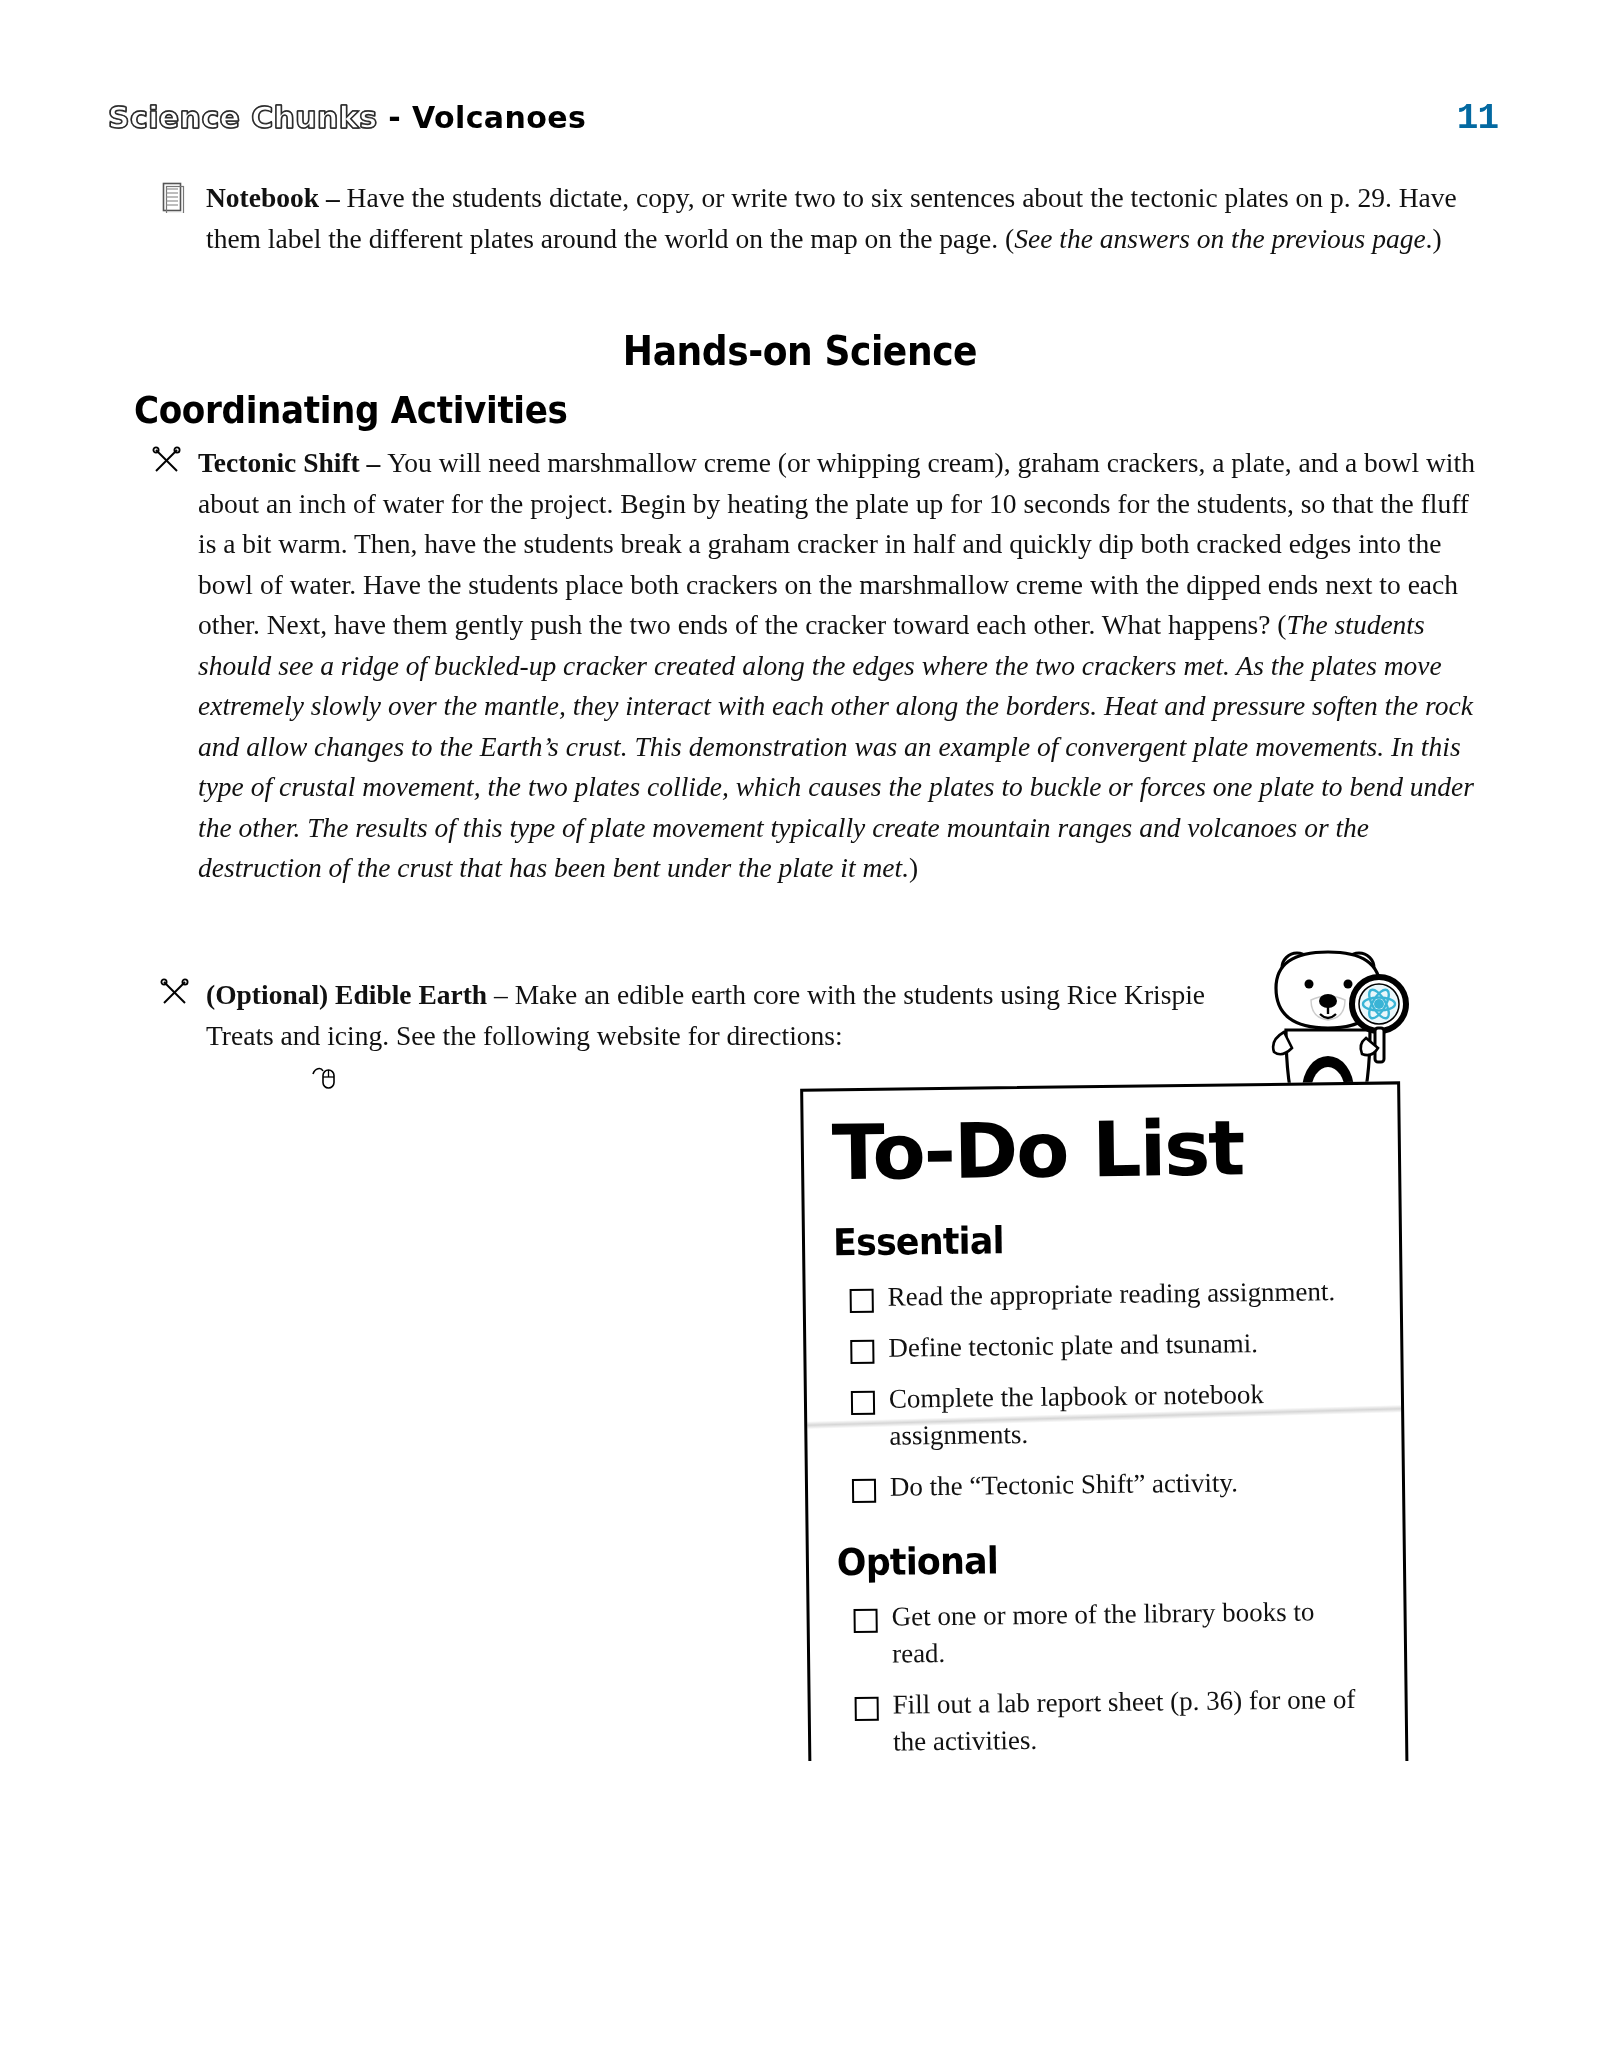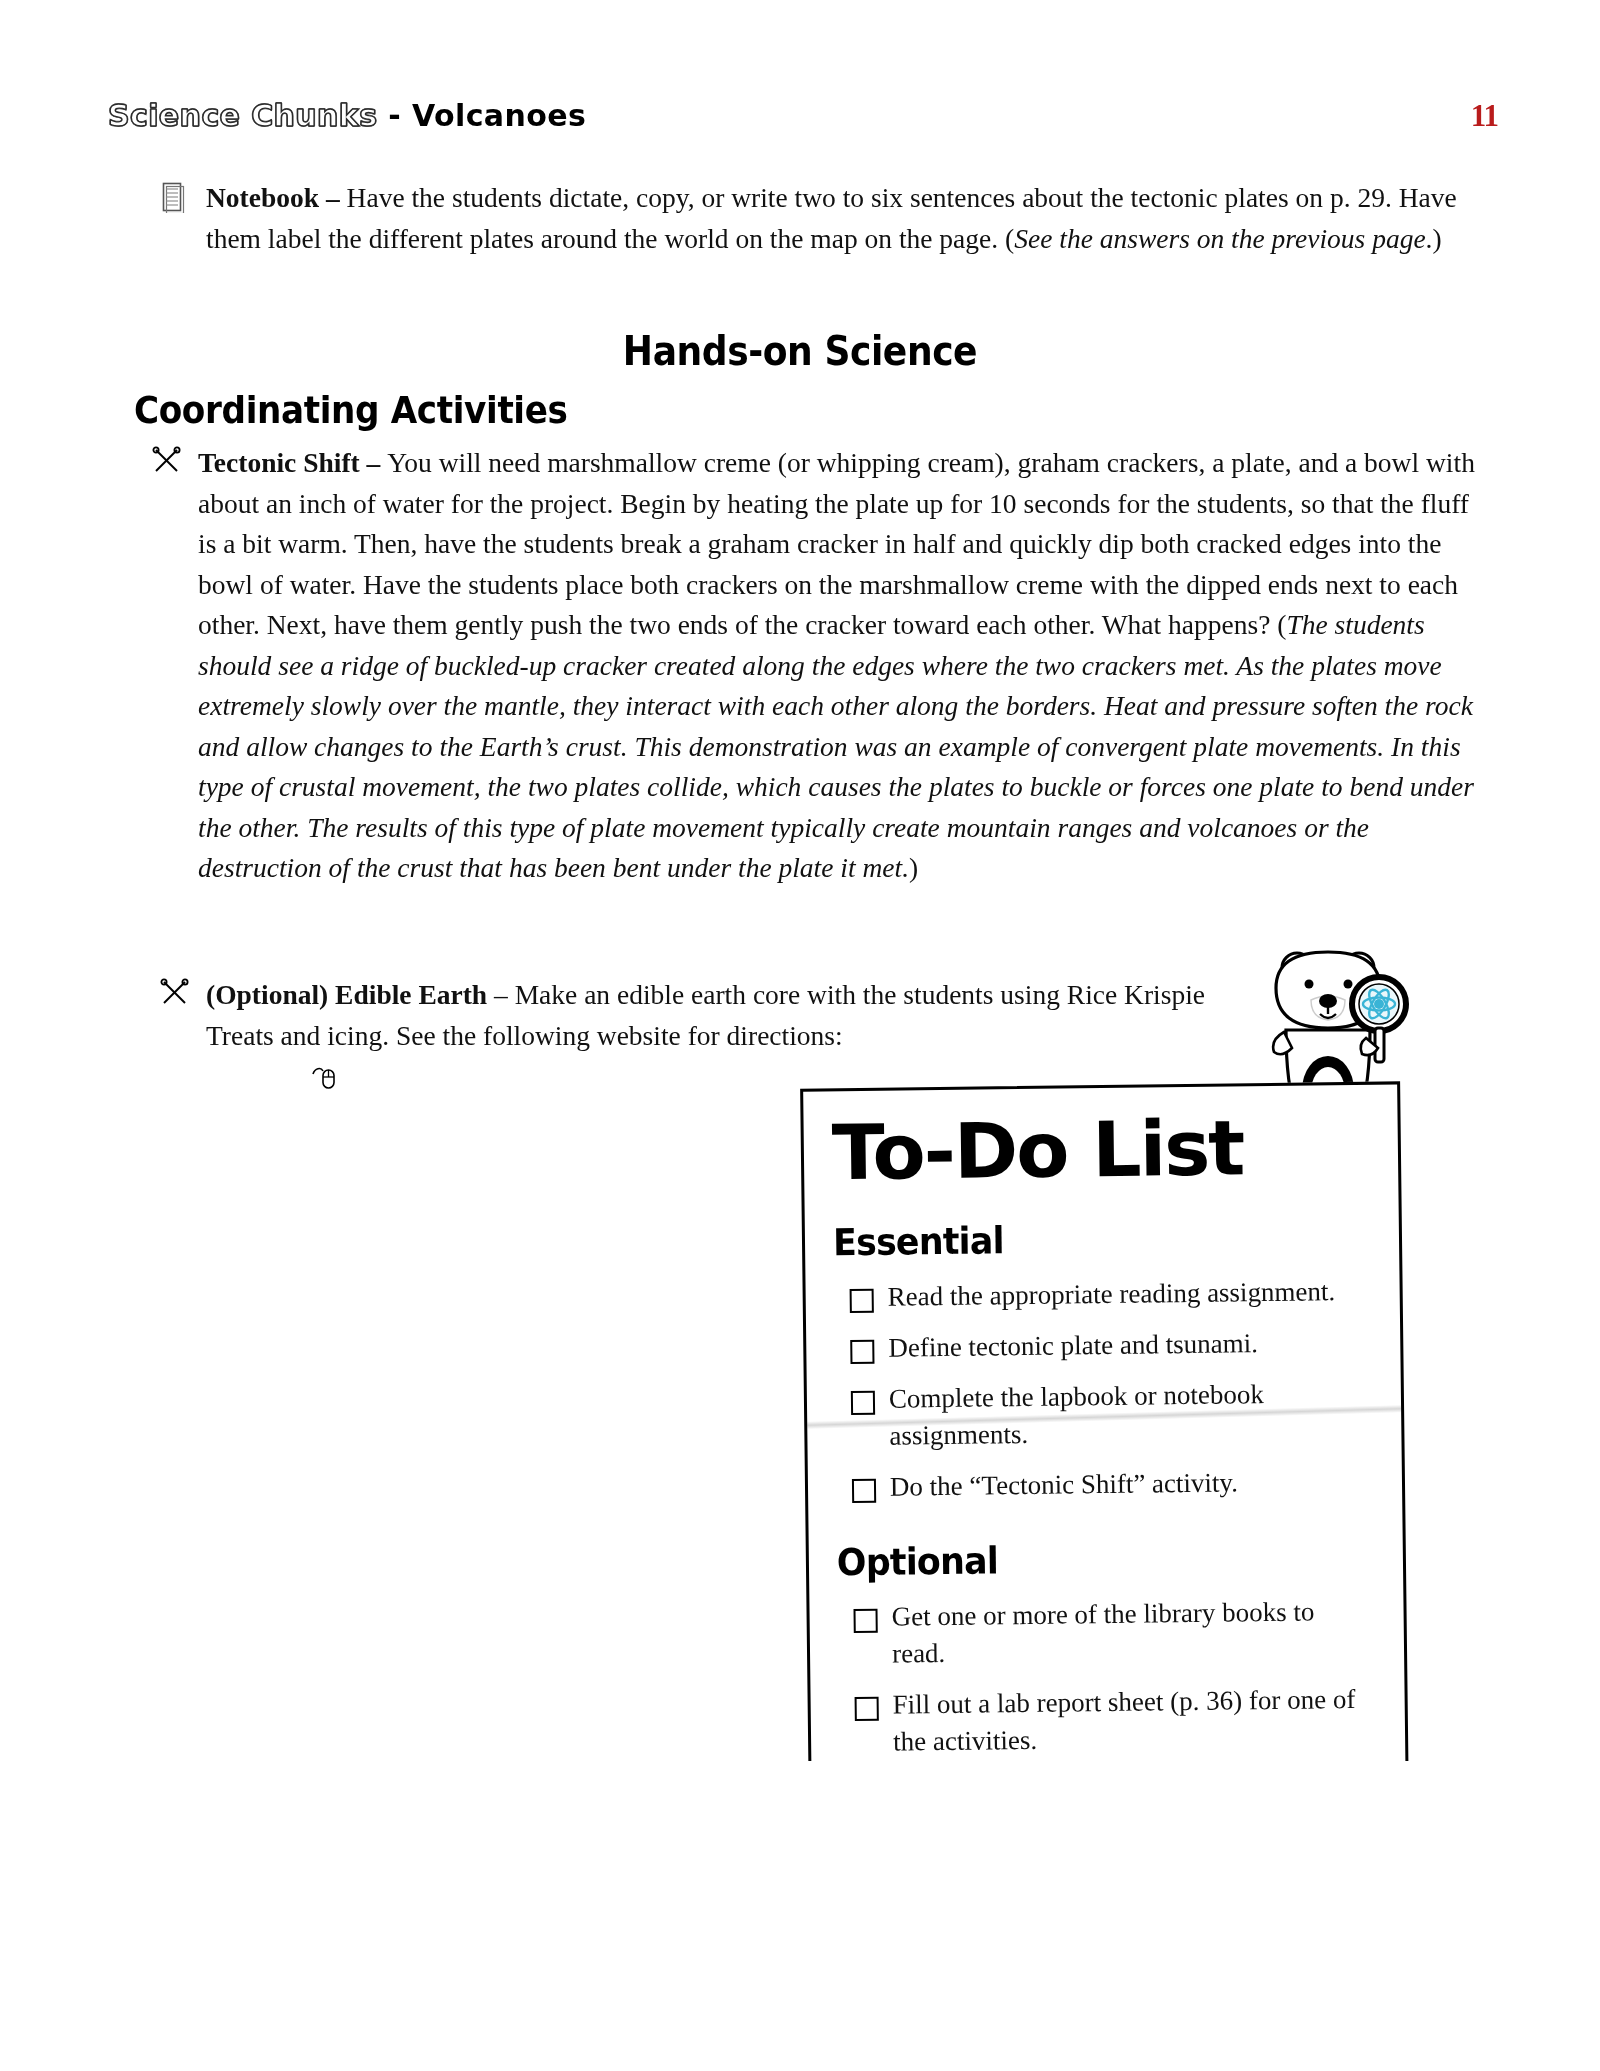--- a/index.html
+++ b/index.html
@@ -45,25 +45,25 @@
     text-shadow:
        1px 0 0 #6a6a6a,
       -1px 0 0 #6a6a6a,
        0 1px 0 #6a6a6a,
        0 -1px 0 #6a6a6a;
   }
   .head-title .solid {
     color: #000000;
   }
   .head-page {
-    font-family: Liberation Serif, serif;
-    font-size: 31px;
+    font-family: Liberation Mono, monospace;
+    font-size: 36px;
     font-weight: bold;
     letter-spacing: -1px;
-    color: #b91c1c;
+    color: #0369a1;
   }
 
   
   .bodytext {
     font-family: "Liberation Serif", serif;
     font-size: 27.5px;
     line-height: 40.5px;
     text-align: left;
     color: #111;
   }

